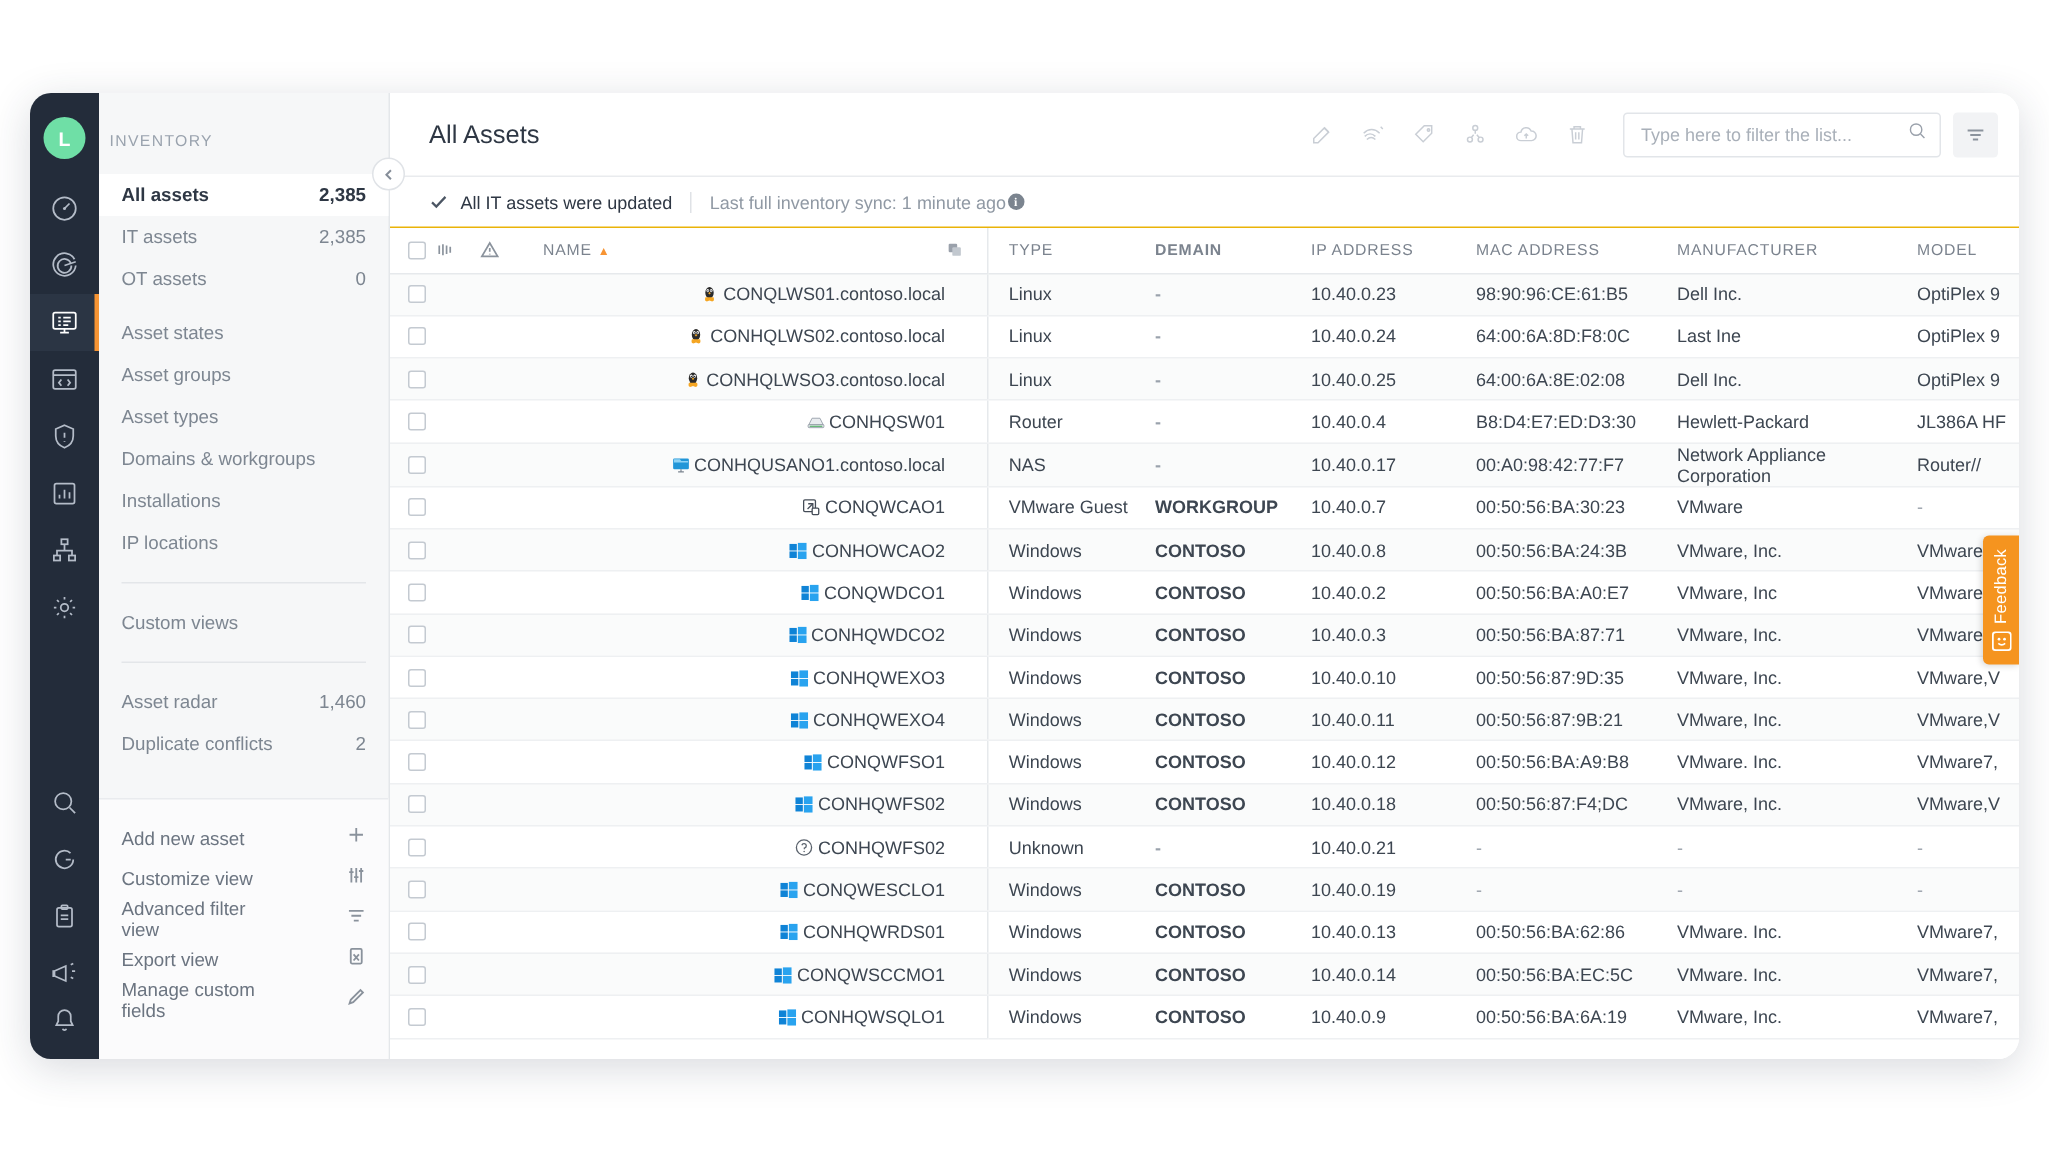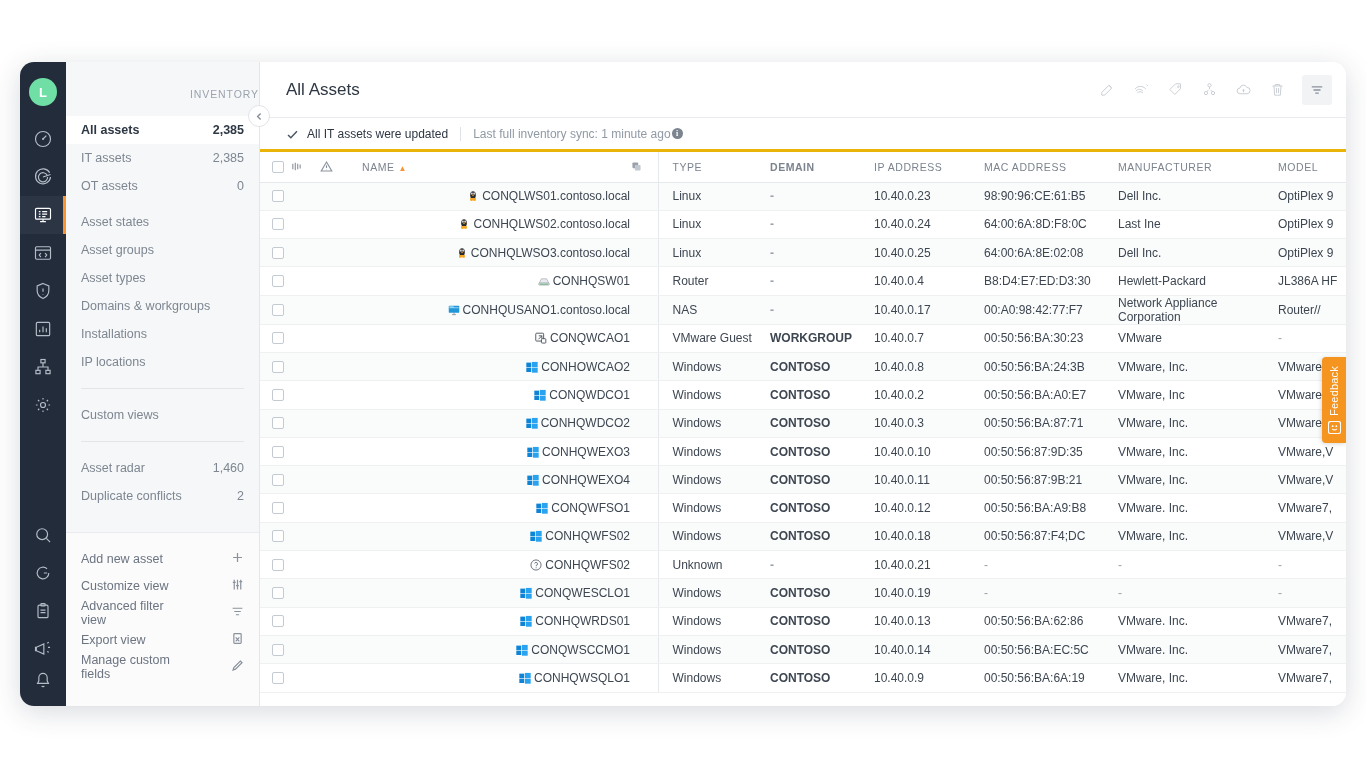--- a/index.html
+++ b/index.html
@@ -48,21 +48,21 @@
 
   
   .sidebar {
     width: 194px; background: #f6f7f8;
     border-right: 1px solid #e4e7ea;
     flex-shrink: 0; position: relative;
     display: flex; flex-direction: column;
   }
   .sidebar-title {
     font-size: 10.5px; letter-spacing: 0.9px; color: #9aa3ae;
-    padding: 26px 0 16px 26px; text-transform: uppercase; text-align: right;
+    padding: 26px 0 16px 7px; text-transform: uppercase;
   }
   .collapse-btn {
     position: absolute; right: -11px; top: 43px;
     width: 22px; height: 22px; border-radius: 50%;
     background: #fff; border: 1px solid #e0e3e7;
     display: flex; align-items: center; justify-content: center;
     cursor: pointer; z-index: 5;
   }
   .collapse-btn svg { width: 9px; height: 9px; stroke: #868e99; fill: none; stroke-width: 1.8; }
   .nav-item {
@@ -108,21 +108,21 @@
   .filter-btn {
     width: 30px; height: 30px; margin-left: 8px;
     background: #f2f3f5; border-radius: 3px;
     display: flex; align-items: center; justify-content: center; cursor: pointer;
   }
   .filter-btn svg { width: 14px; height: 14px; stroke: #8b939d; fill: none; stroke-width: 1.5; }
 
   
   .statusbar {
     height: 34px; display: flex; align-items: center;
-    padding-left: 26px; border-bottom: 3px solid #eab308; flex-shrink: 0;
+    padding-left: 26px; border-bottom: 1px solid #eab308; flex-shrink: 0;
   }
   .status-check { width: 13px; height: 13px; margin-right: 8px; }
   .status-check svg { width: 13px; height: 13px; stroke: #4b5563; fill: none; stroke-width: 1.8; }
   .status-main { font-size: 12px; color: #2e3744; padding-right: 12px; border-right: 1px solid #dfe2e6; }
   .status-sub { font-size: 12px; color: #9099a4; padding-left: 12px; display: flex; align-items: center; }
   .info-dot {
     width: 11px; height: 11px; border-radius: 50%;
     background: #7b848f; color: #fff; font-size: 8px; font-weight: bold;
     display: inline-flex; align-items: center; justify-content: center;
     margin-left: 1px; font-family: "Liberation Serif", serif;
@@ -416,20 +416,27 @@
             <path d="M12 16v-4M10.2 13.5L12 11.7l1.8 1.8"></path>
           </svg>
       </div>
       <div class="tool-icon">
         <svg viewBox="0 0 24 24">
             <path d="M5 7h14M9 7V5h6v2M7 7l1 13h8l1-13"></path>
             <path d="M10.5 10v7M13.5 10v7"></path>
           </svg>
       </div>
 
+      <div class="searchbox">
+        <input type="text" placeholder="Type here to filter the list..." style="">
+        <span><svg viewBox="0 0 24 24">
+              <circle cx="11" cy="11" r="6.5"></circle>
+              <path d="M16 16l4.5 4.5"></path>
+            </svg></span>
+      </div>
       <div class="filter-btn">
         <svg viewBox="0 0 16 16">
             <path d="M2 4.5h12M4 8h8M6 11.5h4"></path>
           </svg>
       </div>
     </div>
 
     <div class="statusbar">
       <span class="status-check">
         <svg viewBox="0 0 16 16">

